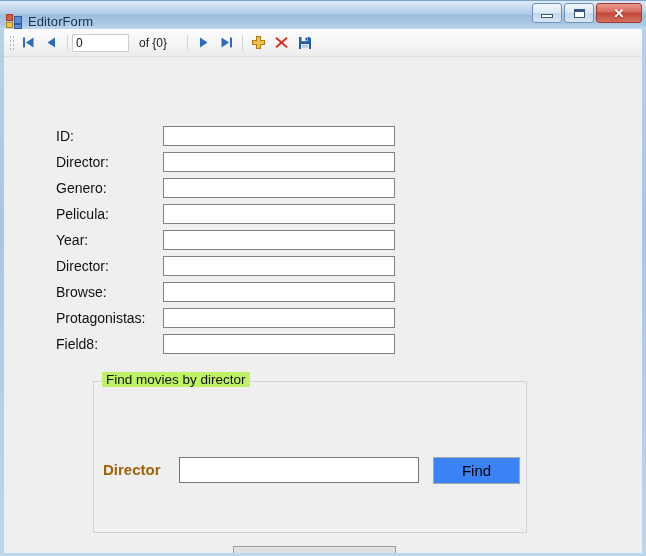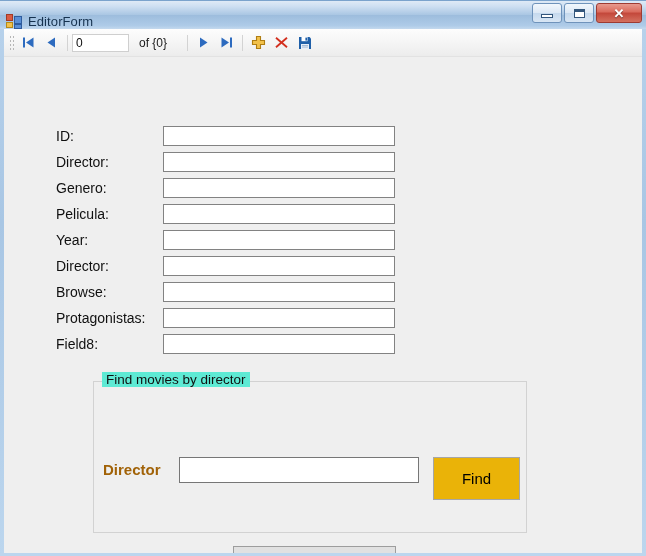--- a/index.html
+++ b/index.html
@@ -219,21 +219,21 @@
     top: 352px;
     width: 434px;
     height: 152px;
     box-sizing: border-box;
     border: 1px solid #d2d2d2;
   }
   .gb-legend {
     position: absolute;
     left: 8px;
     top: -10px;
-    background: #5eead4;
+    background: #bef264;
     padding: 0 4px;
     font-size: 13.5px;
     color: #101010;
     white-space: nowrap;
   }
   .director-label {
     position: absolute;
     left: 9px;
     top: 79px;
     font-size: 15px;
@@ -254,23 +254,23 @@
     font-size: 13px;
     color: #000;
     padding: 0 4px;
     outline: none;
   }
   .find-button {
     position: absolute;
     left: 339px;
     top: 75px;
     width: 87px;
-    height: 43px;
-    box-sizing: border-box;
-    background: #eab308;
+    height: 27px;
+    box-sizing: border-box;
+    background: #3b82f6;
     border: 1px solid #a6a6a6;
     font-family: "Liberation Sans", sans-serif;
     font-size: 15px;
     color: #000000;
     cursor: default;
     padding: 0;
   }
 
   
   .browse-button {

